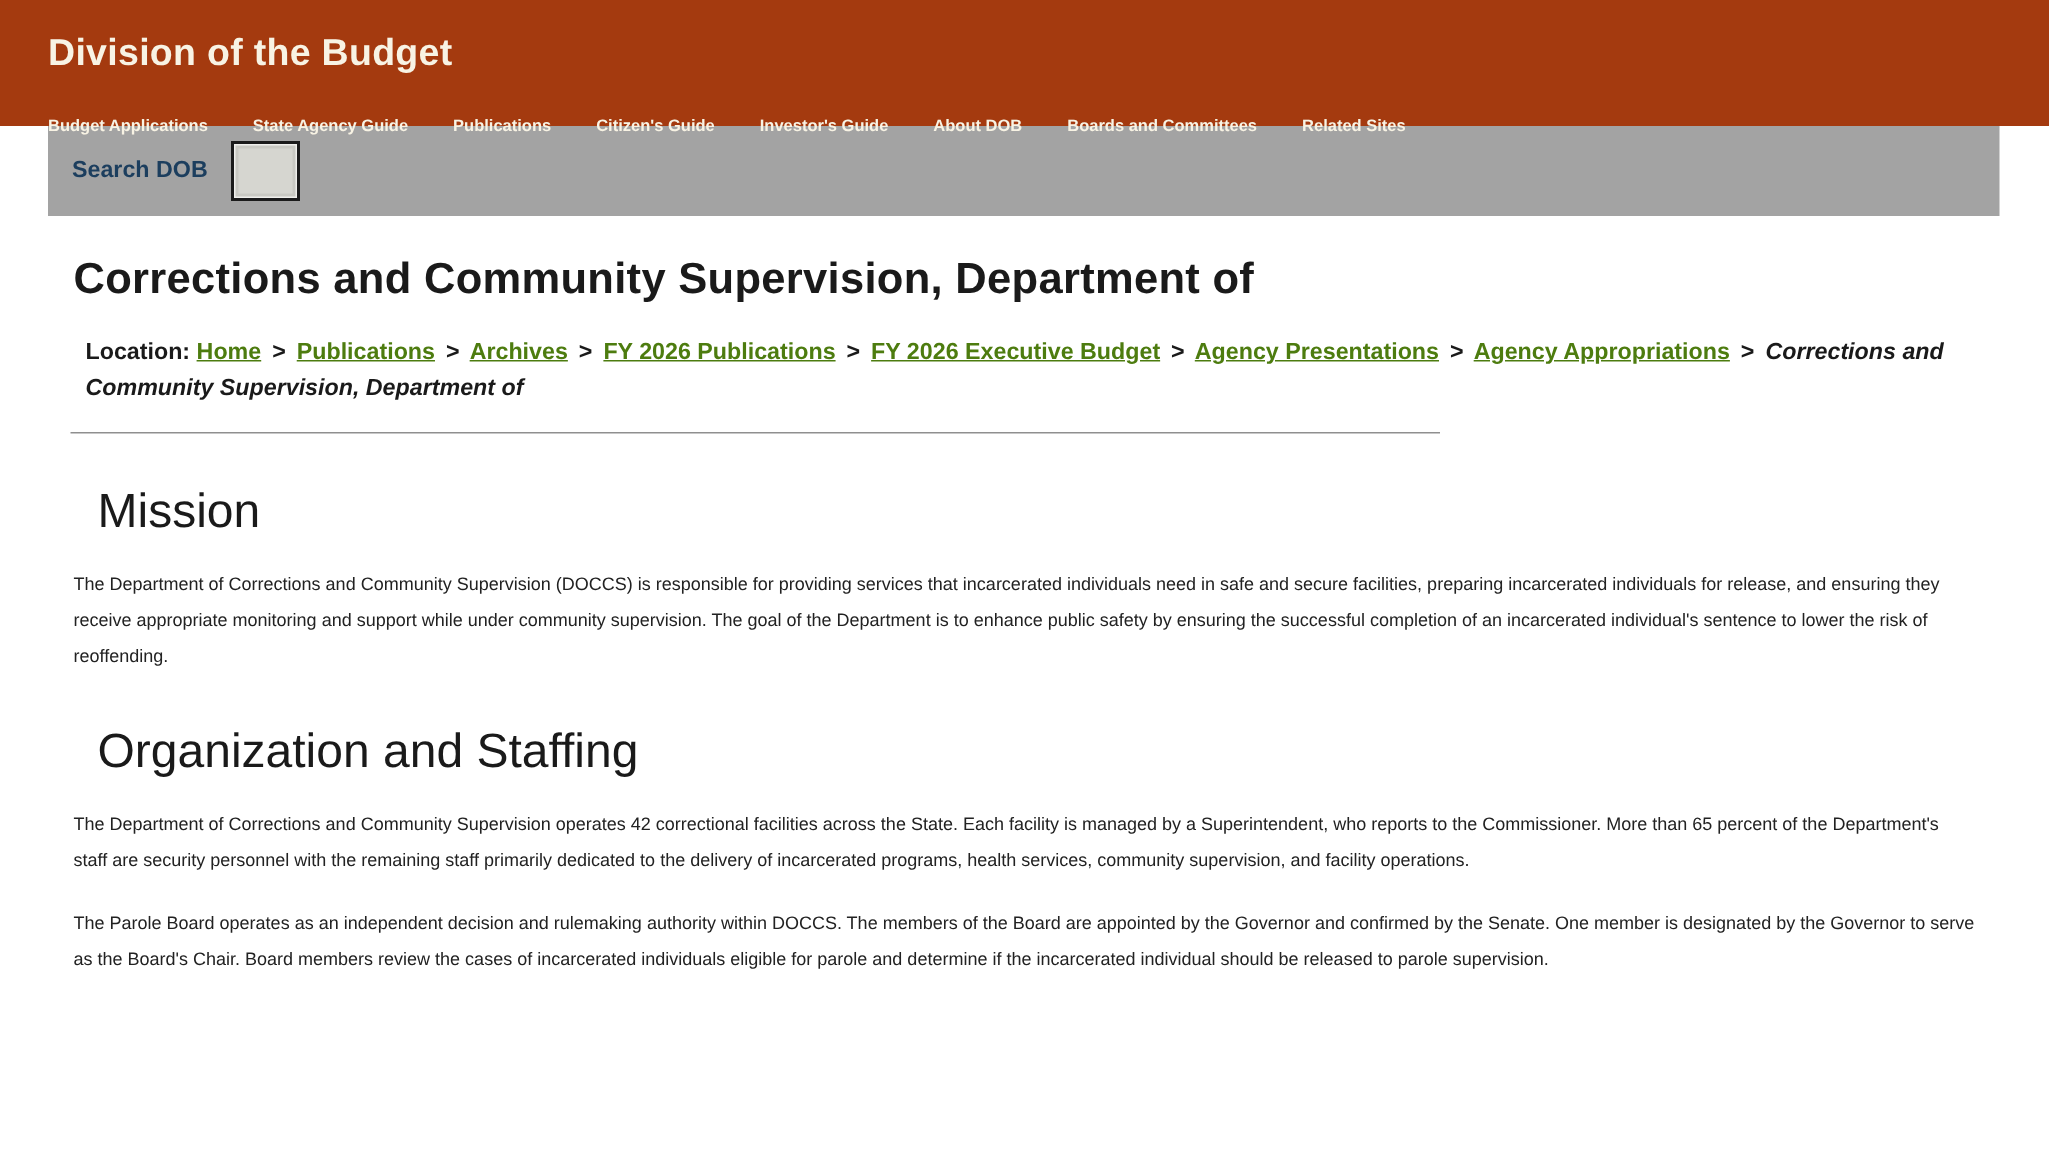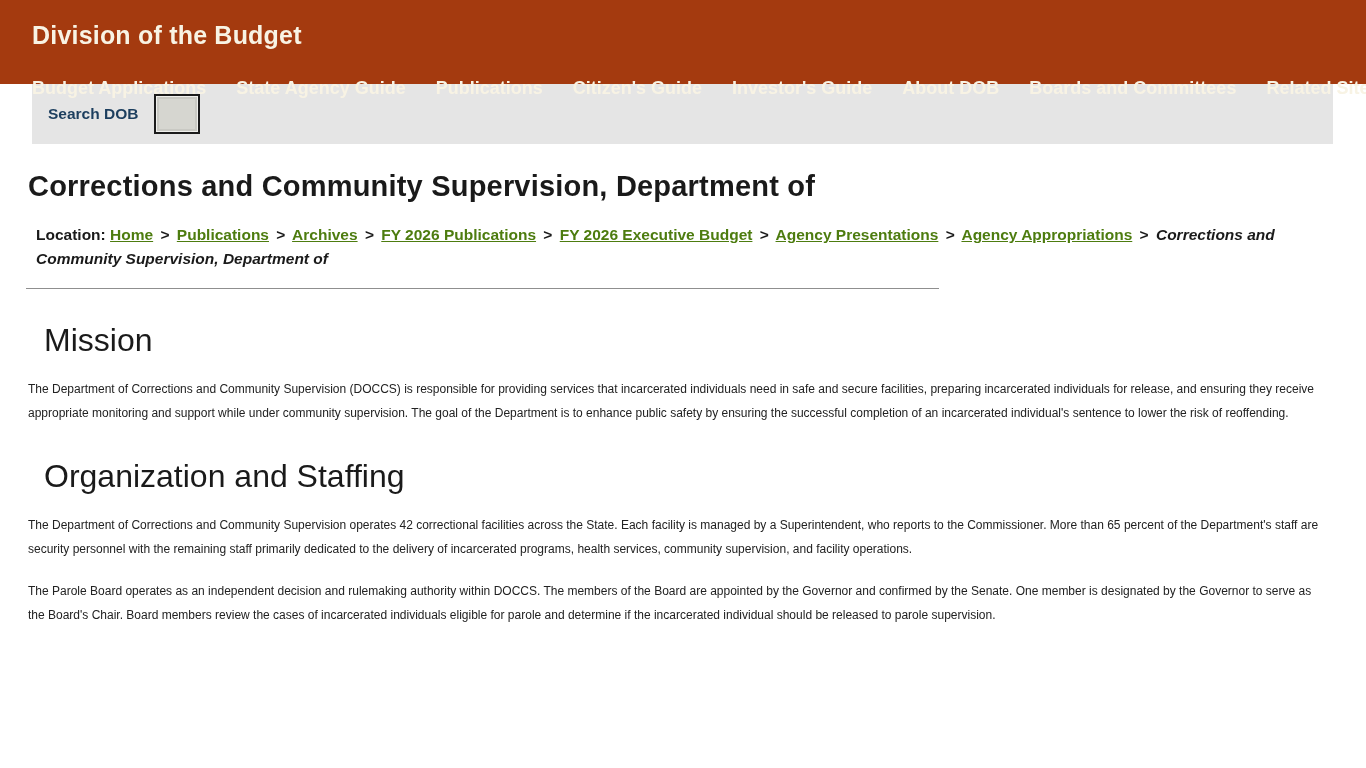--- a/index.html
+++ b/index.html
@@ -25,30 +25,30 @@
   }
   .main-nav {
     display: flex;
     gap: 30px;
     padding: 0 32px;
     margin-top: 28px;
   }
   .main-nav a {
     color: #f8f3e4;
     font-weight: bold;
-    font-size: 18px;
+    font-size: 11px;
     text-decoration: none;
     white-space: nowrap;
     cursor: pointer;
   }
 
   
   .search-bar {
     margin: 0 33px 0 32px;
-    background: #e5e5e5;
+    background: #a3a3a3;
     height: 60px;
     display: flex;
     align-items: center;
     padding: 0 6px 0 8px;
   }
   .search-label {
     color: #1c3e5e;
     font-weight: bold;
     font-size: 15.5px;
     padding: 0 8px;
@@ -70,21 +70,21 @@
     height: 40px;
     margin-left: 8px;
     background: #d6d6d0;
     border: 2px solid #1b1b1b;
     box-shadow: inset 1px 1px 0 #efefec, inset -1px -1px 0 #efefec,
                 inset 3px 3px 0 #c9c9c3, inset -3px -3px 0 #c9c9c3;
     cursor: pointer;
   }
 
   
-  .main-content { padding: 0 28px; }
+  .main-content { padding: 0 49px; }
   .page-title {
     font-size: 29px;
     font-weight: bold;
     color: #1a1a1a;
     margin: 26px 0 20px 0;
     letter-spacing: 0.2px;
   }
   .breadcrumb {
     padding-left: 8px;
     font-size: 15.5px;

